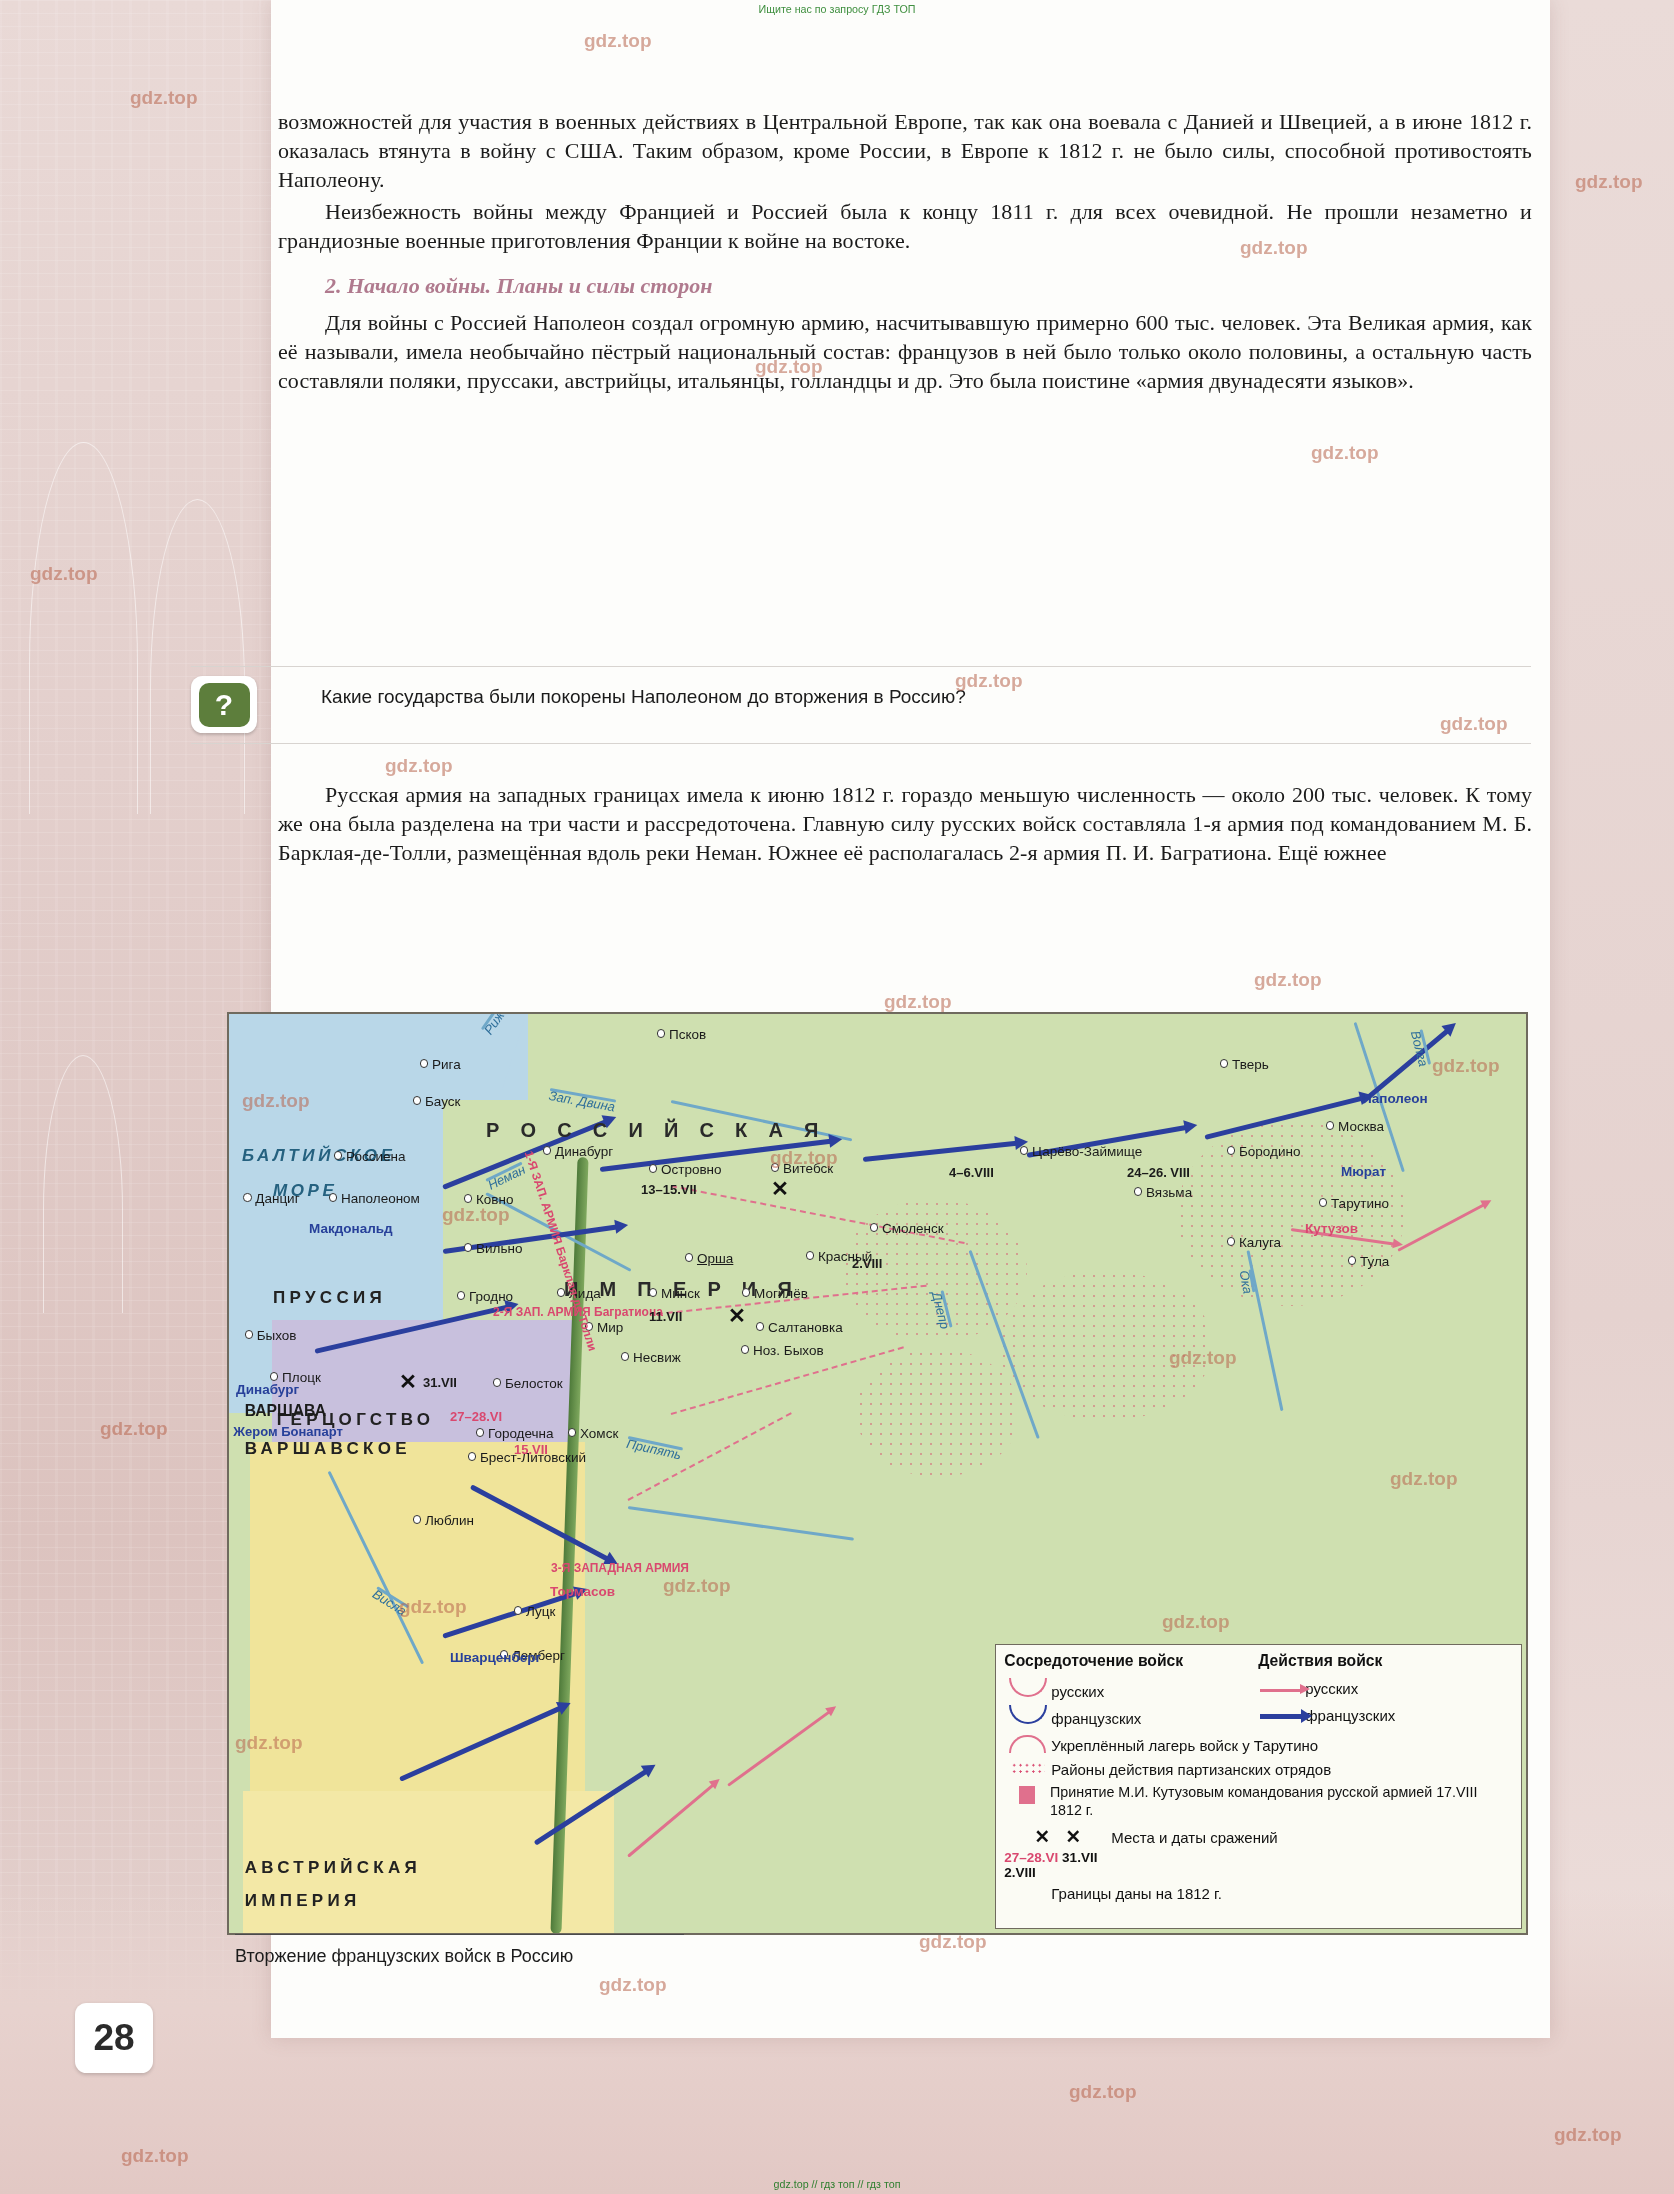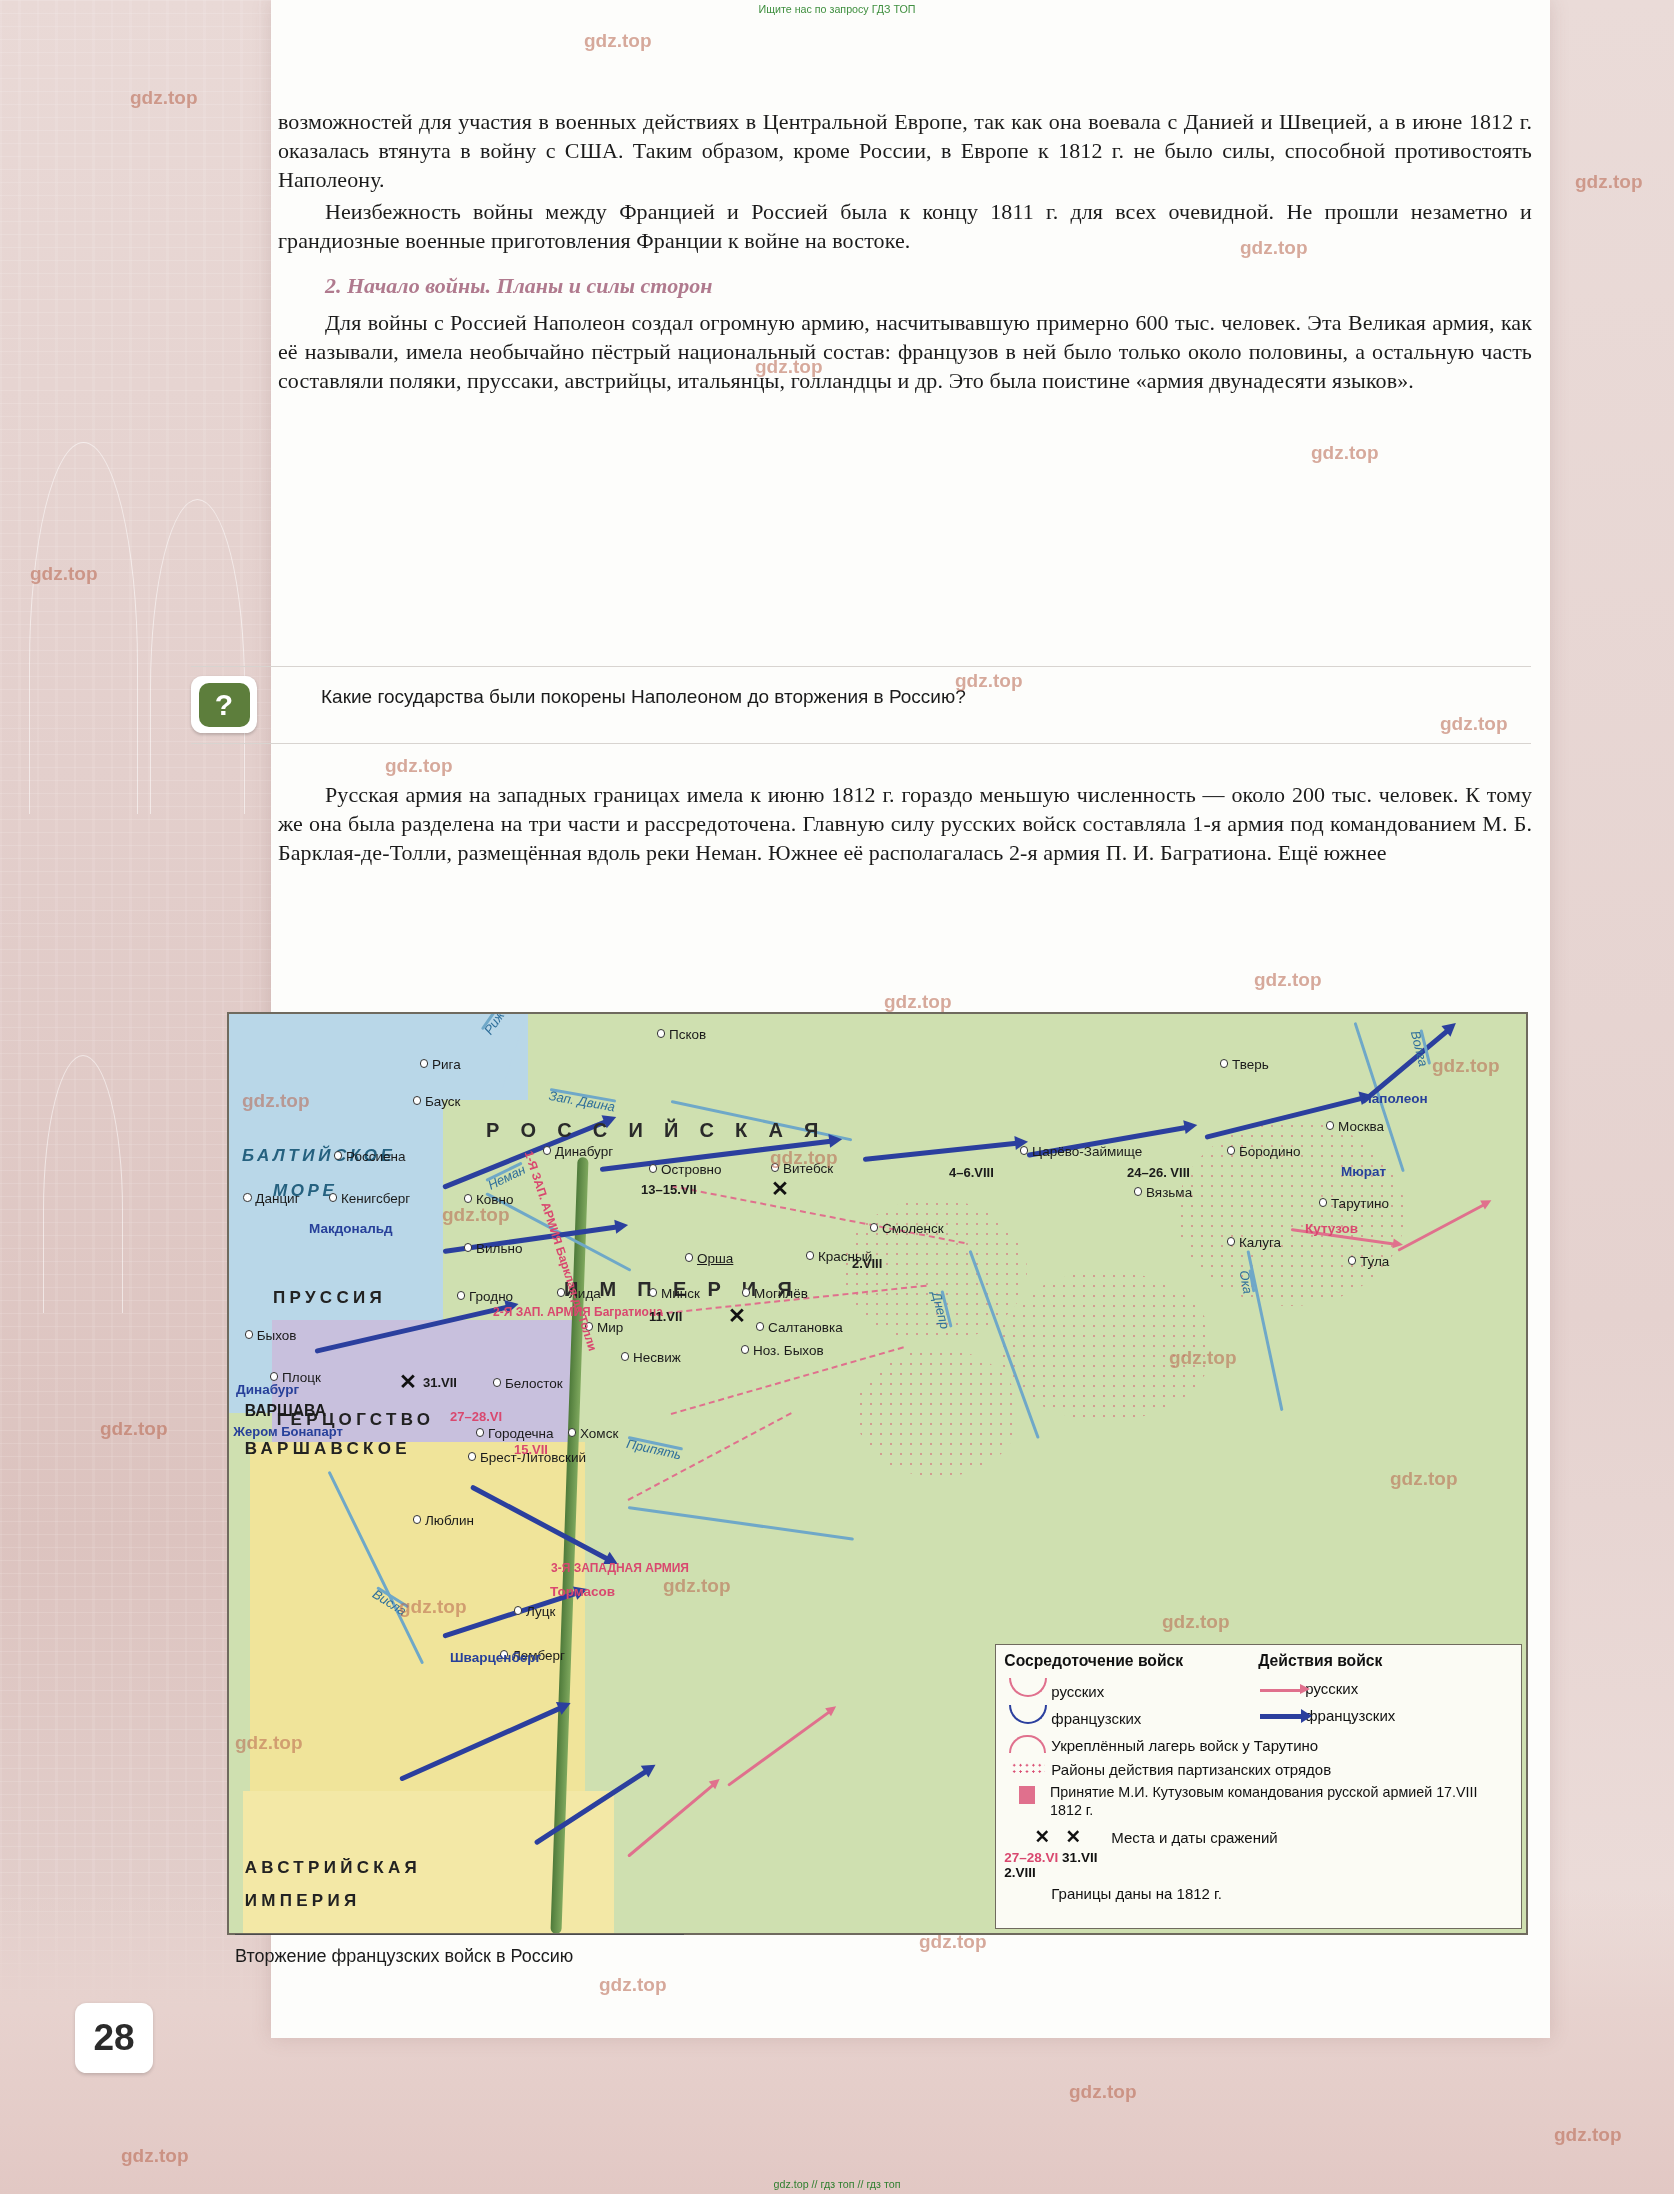--- a/index.html
+++ b/index.html
@@ -289,21 +289,21 @@
   <div class="map-label cityname" style="left:991px;top:43px;">Тверь</div>
   <div class="map-label cityname" style="left:105px;top:135px;">Россиена</div>
   <div class="map-label cityname" style="left:314px;top:130px;">Динабург</div>
   <div class="map-label cityname" style="left:1097px;top:105px;">Москва</div>
   <div class="map-label cityname" style="left:998px;top:130px;">Бородино</div>
   <div class="map-label cityname" style="left:791px;top:130px;">Царёво-Займище</div>
   <div class="map-label cityname" style="left:420px;top:148px;">Островно</div>
   <div class="map-label cityname" style="left:542px;top:147px;">Витебск</div>
   <div class="map-label cityname" style="left:905px;top:171px;">Вязьма</div>
   <div class="map-label cityname" style="left:14.3px;top:177px;">Данциг</div>
-  <div class="map-label cityname" style="left:100px;top:177px;">Кенигсберг</div>
+  <div class="map-label cityname" style="left:100px;top:177px;">Наполеоном</div>
   <div class="map-label cityname" style="left:235px;top:178px;">Ковно</div>
   <div class="map-label cityname" style="left:1090px;top:182px;">Тарутино</div>
   <div class="map-label cityname" style="left:641px;top:207px;">Смоленск</div>
   <div class="map-label cityname" style="left:998px;top:221px;">Калуга</div>
   <div class="map-label cityname" style="left:1119px;top:240px;">Тула</div>
   <div class="map-label cityname" style="left:235px;top:227px;">Вильно</div>
   <div class="map-label cityname" style="left:456px;top:237px;text-decoration:underline;">Орша</div>
   <div class="map-label cityname" style="left:577px;top:235px;">Красный</div>
   <div class="map-label cityname" style="left:228px;top:275px;">Гродно</div>
   <div class="map-label cityname" style="left:328px;top:272px;">Лида</div>

